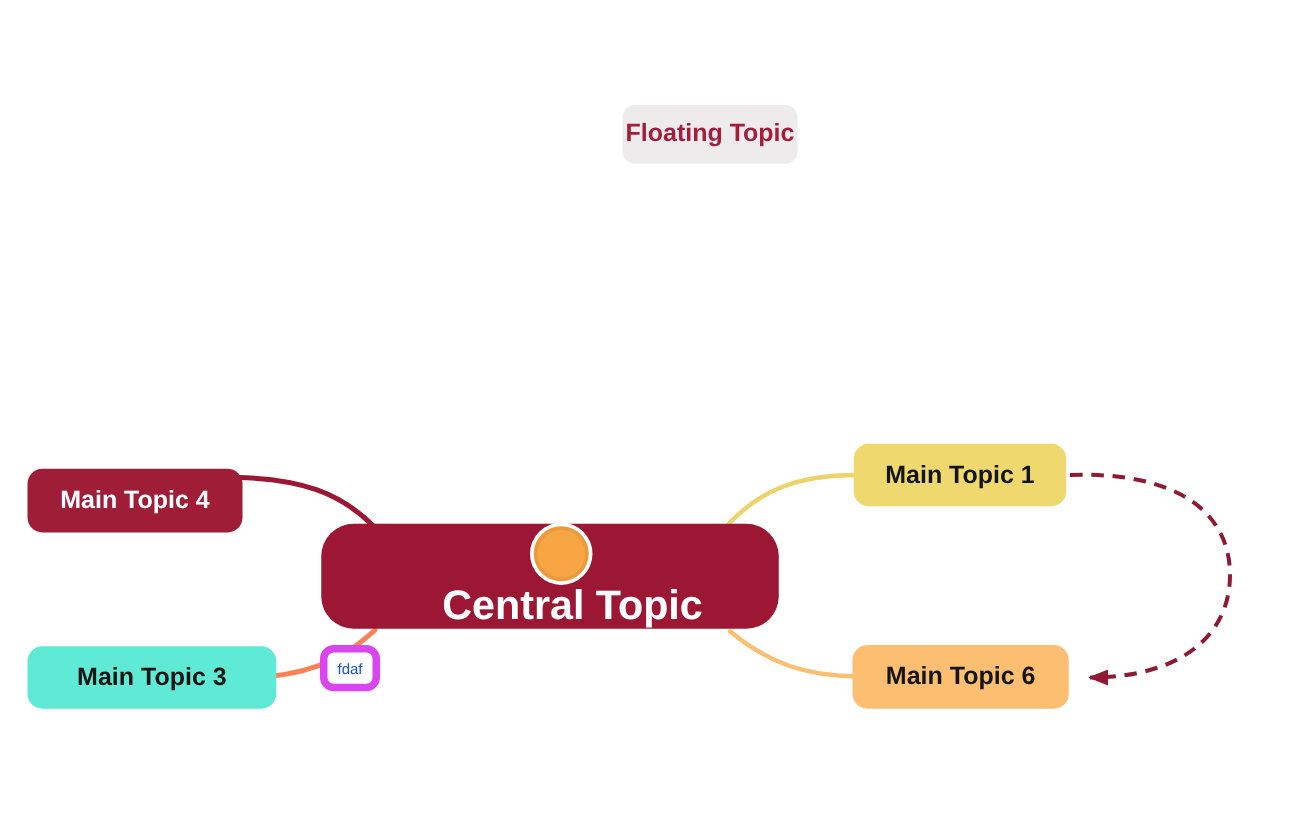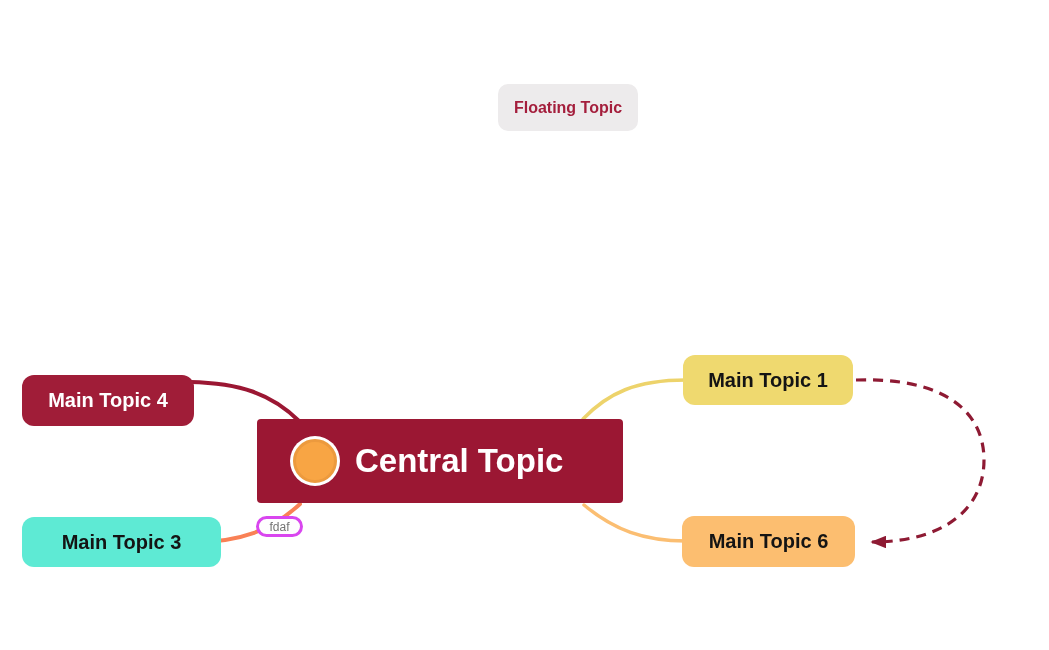--- a/index.html
+++ b/index.html
@@ -15,49 +15,49 @@
 
   .topic {
     position: absolute;
     display: flex; align-items: center; justify-content: center;
     box-sizing: border-box;
     white-space: nowrap;
   }
   .floating-topic {
     left: 498px; top: 84px; width: 140px; height: 47px;
     background: #EDEBEC; border-radius: 10px;
-    color: #A41E3C; font-size: 16px; font-weight: 600;
+    color: #A41E3C; font-size: 20px; font-weight: 600;
   }
   .central-topic {
     left: 257px; top: 419px; width: 366px; height: 84px;
-    background: #9B1733; border-radius: 4px;
+    background: #9B1733; border-radius: 26px;
     color: #ffffff; font-size: 33px; font-weight: 600;
-    justify-content: flex-start; padding-left: 36px;
+    justify-content: flex-end; padding-left: 36px; flex-direction: column;
   }
   .central-topic .marker {
     width: 38px; height: 38px; border-radius: 50%;
     background: #F8A544; border: 3px solid #EC9A3E;
     box-shadow: 0 0 0 3px #ffffff;
     margin-right: 18px; flex: 0 0 auto;
   }
   .main-topic {
     font-size: 20px; font-weight: 600; color: #141414;
     border-radius: 12px;
   }
   .mt1 { left: 683px; top: 355px; width: 170px; height: 50px; background: #EFD96F; }
   .mt2 { left: 682px; top: 516px; width: 173px; height: 51px; background: #FCBE70; }
   .mt3 { left: 22px;  top: 517px; width: 199px; height: 50px; background: #5eead4; }
   .mt4 { left: 22px;  top: 355px; width: 172px; height: 51px; background: #A01D38; color: #ffffff; margin-top: 20px; }
 
   .callout {
     position: absolute; left: 256px; top: 516px;
-    min-width: 47px; height: 21px; box-sizing: border-box;
-    background: #FEFEFE; border: 3px solid #d946ef; border-radius: 11px;
+    min-width: 47px; height: 37px; box-sizing: border-box;
+    background: #FEFEFE; border: 6px solid #d946ef; border-radius: 11px;
     display: flex; align-items: center; justify-content: center;
-    font-size: 12px; color: #737373; padding: 0 8px;
+    font-size: 12px; color: #1d4ed8; padding: 0 8px;
   }
 </style>
 </head>
 <body>
 
 <div id="canvas">
 
   <svg class="links" width="1049" height="650" viewBox="0 0 1049 650">
     <defs>
       <marker id="arrow" viewBox="0 0 10 8" refX="9" refY="4" markerWidth="5" markerHeight="4" orient="auto">

